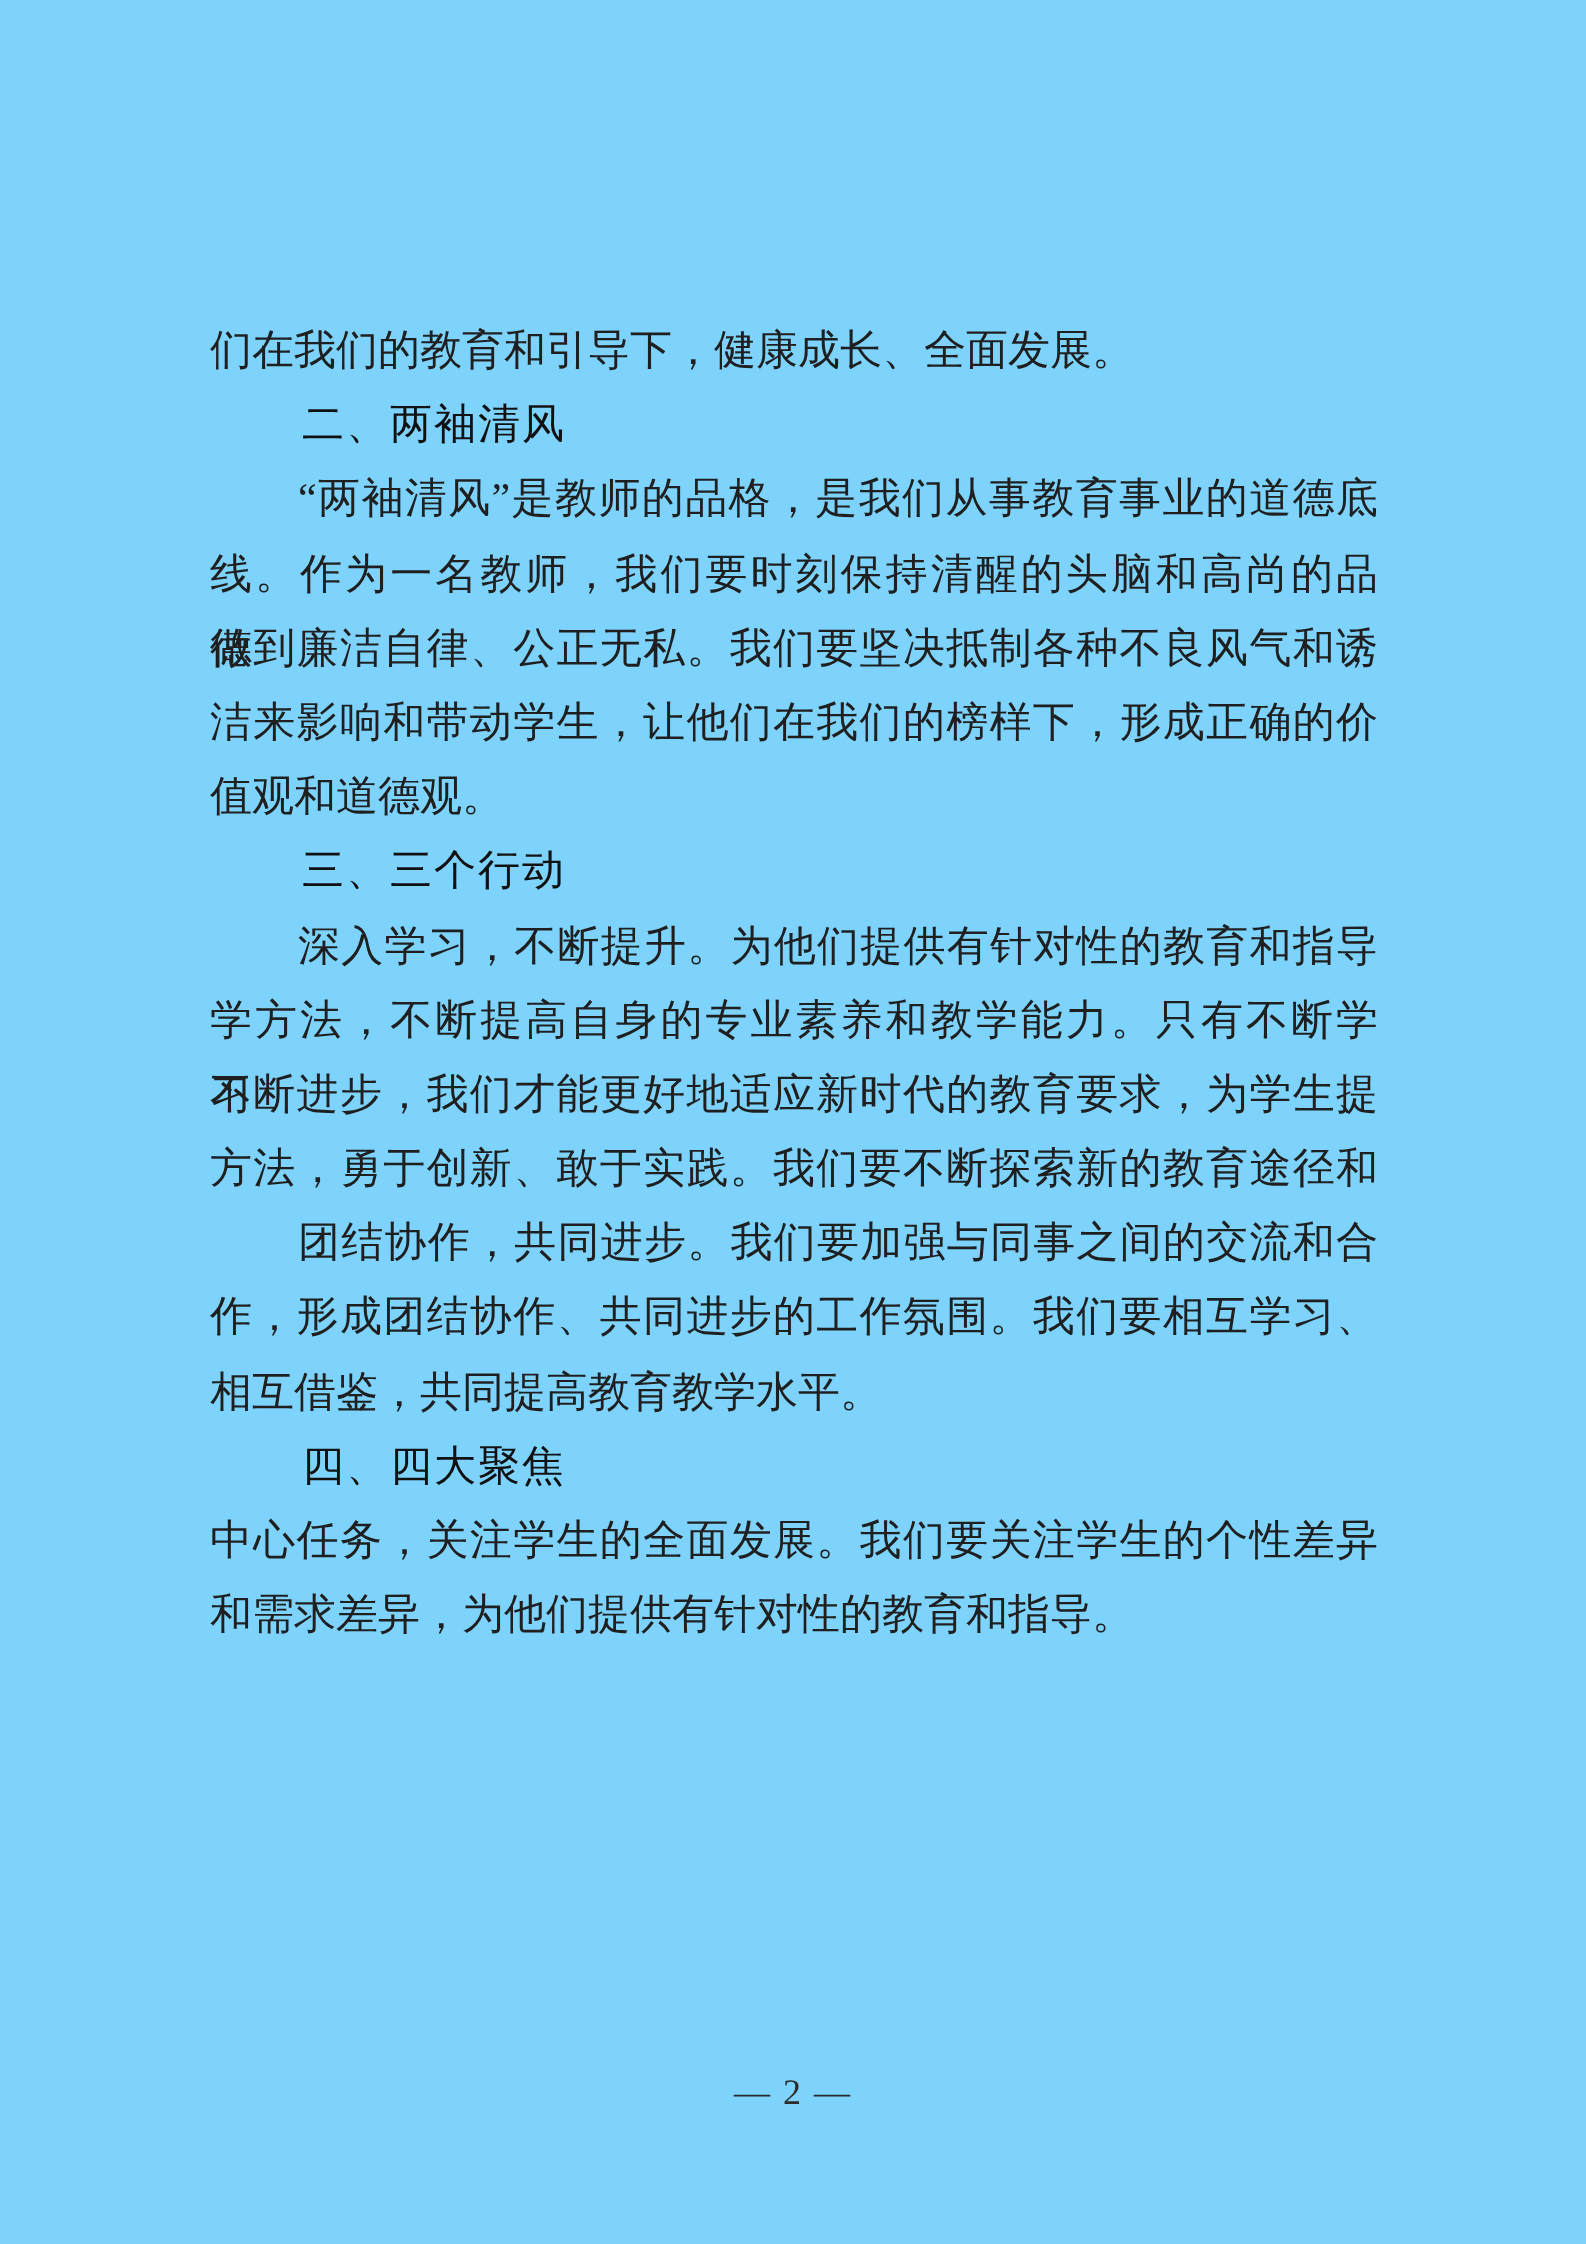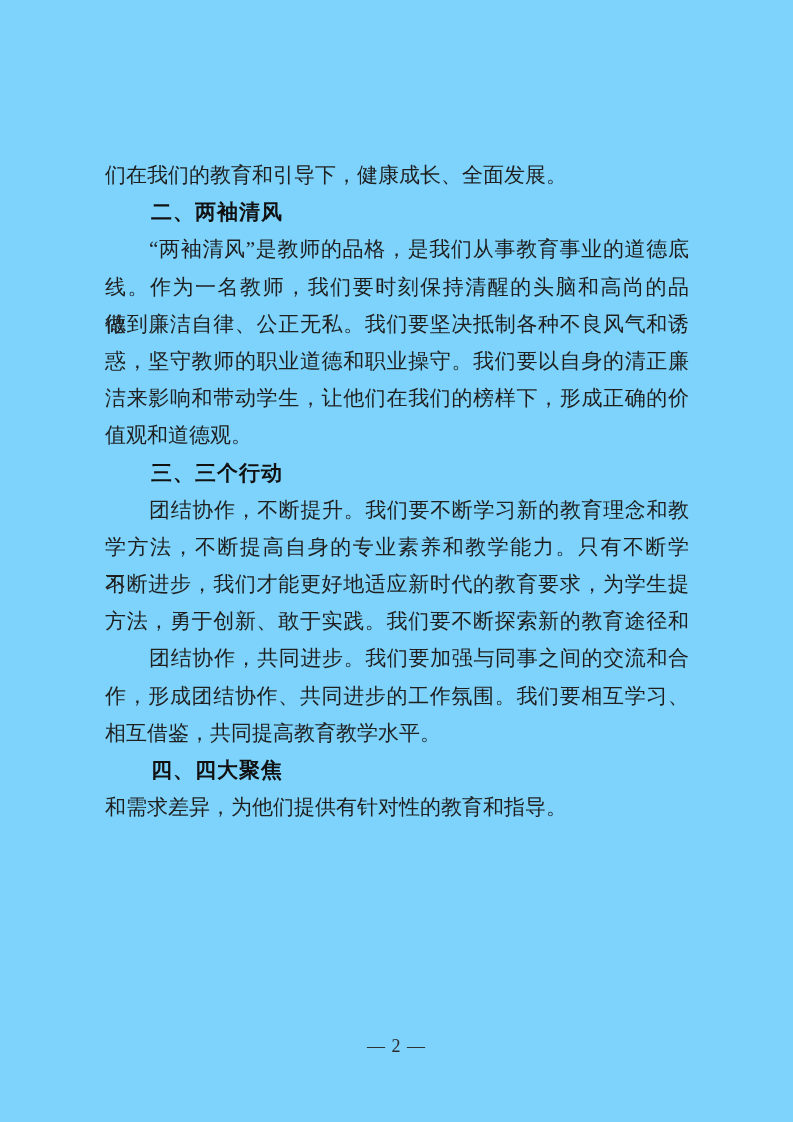--- a/index.html
+++ b/index.html
@@ -29,21 +29,21 @@
     text-align: left;
   }
   .line.fill {
     white-space: normal;
     text-align: justify;
     text-align-last: justify;
     font-family: Liberation Serif, serif;
   }
   .line.indent { text-indent: 44px; }
   .line.heading {
-    font-weight: 700;
+    font-weight: 400;
     text-indent: 46px;
     letter-spacing: 1px;
     color: #111111;
   }
   .footer {
     position: absolute;
     left: 0; top: 1036px;
     width: 793px;
     text-align: center;
     font-size: 18px;
@@ -55,30 +55,30 @@
 <body>
 
 <div class="page">
 
   <div class="text-block">
     <div class="line end">们在我们的教育和引导下，健康成长、全面发展。</div>
     <div class="line heading">二、两袖清风</div>
     <div class="line fill indent">“两袖清风”是教师的品格，是我们从事教育事业的道德底</div>
     <div class="line fill">线。作为一名教师，我们要时刻保持清醒的头脑和高尚的品德，</div>
     <div class="line fill">做到廉洁自律、公正无私。我们要坚决抵制各种不良风气和诱</div>
-    <div class="line fill">惑，坚守教师的职业道德和职业操守。我们要以自身的清正廉</div>
     <div class="line fill">洁来影响和带动学生，让他们在我们的榜样下，形成正确的价</div>
     <div class="line end">值观和道德观。</div>
     <div class="line heading">三、三个行动</div>
-    <div class="line fill indent">团结协作，不断提升。我们要不断学习新的教育理念和教</div>
+    <div class="line fill indent">深入学习，不断提升。为他们提供有针对性的教育和指导</div>
     <div class="line fill">学方法，不断提高自身的专业素养和教学能力。只有不断学习、</div>
     <div class="line fill">不断进步，我们才能更好地适应新时代的教育要求，为学生提</div>
     <div class="line fill">方法，勇于创新、敢于实践。我们要不断探索新的教育途径和</div>
     <div class="line fill indent">团结协作，共同进步。我们要加强与同事之间的交流和合</div>
     <div class="line fill">作，形成团结协作、共同进步的工作氛围。我们要相互学习、</div>
     <div class="line end">相互借鉴，共同提高教育教学水平。</div>
     <div class="line heading">四、四大聚焦</div>
+    <div class="line fill">中心任务，关注学生的全面发展。我们要关注学生的个性差异</div>
     <div class="line end">和需求差异，为他们提供有针对性的教育和指导。</div>
   </div>
 
   <div class="footer">— 2 —</div>
 
 </div>
 
 </body></html>

